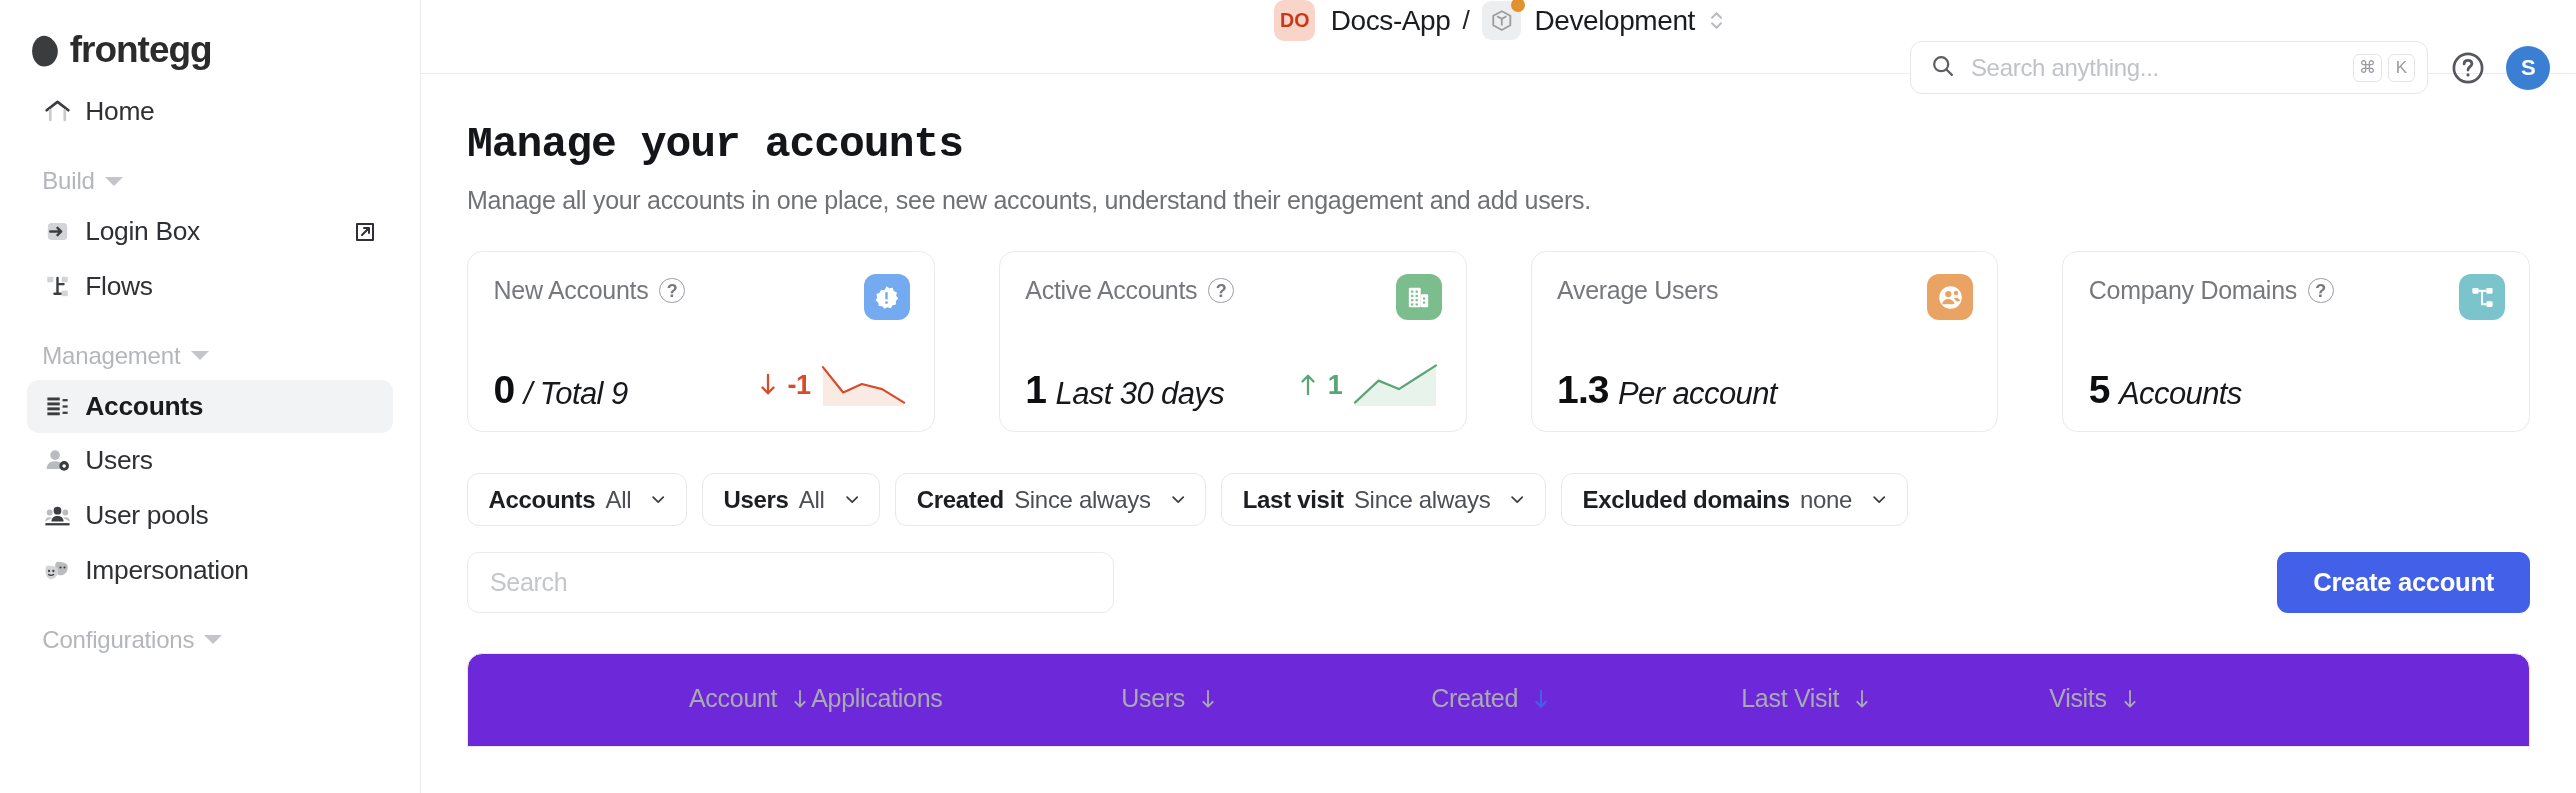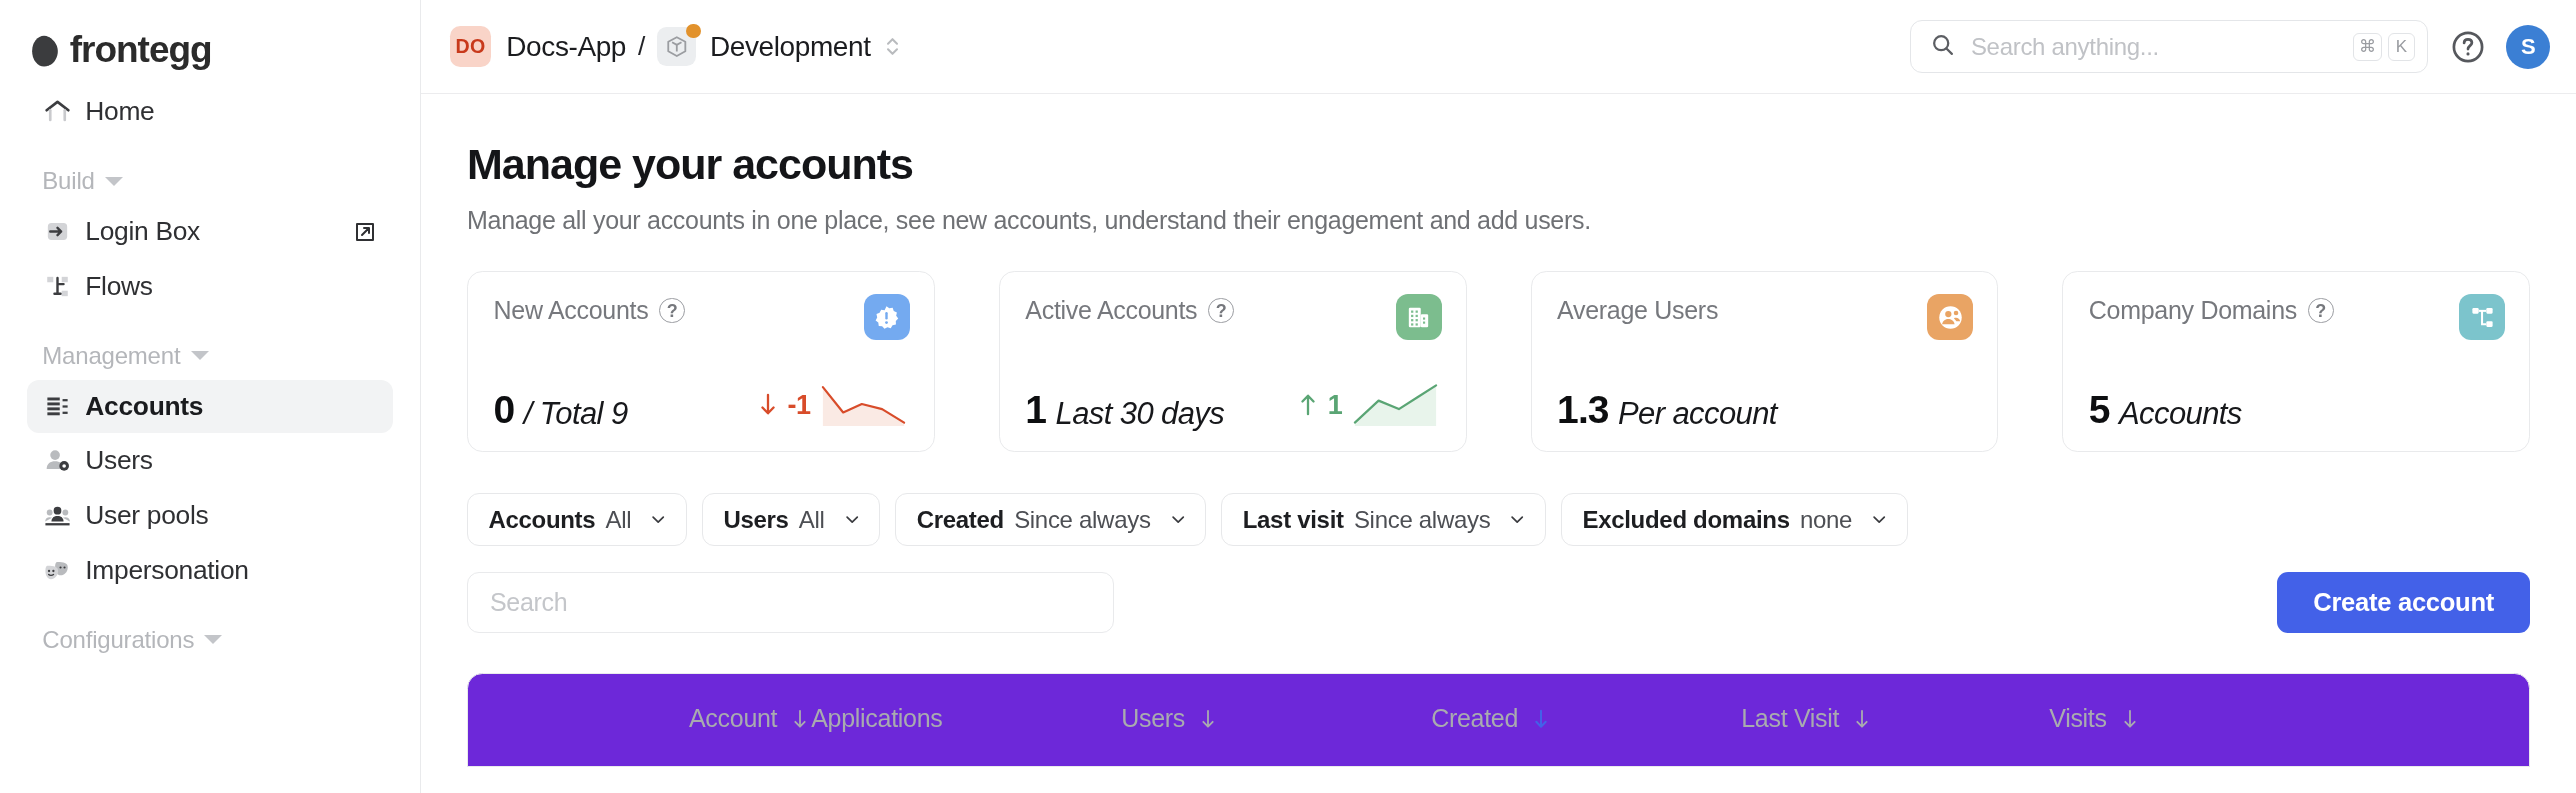--- a/index.html
+++ b/index.html
@@ -70,24 +70,25 @@
     margin-left: 10.2px; width: 0; height: 0;
     border-left: 9.4px solid transparent;
     border-right: 9.4px solid transparent;
     border-top: 9.4px solid #c3c5c9;
   }
   .home-row { margin-top: 5.1px; }
 
   
   .main { flex: 1 1 auto; height: 794px; position: relative; overflow: hidden; background:#fff;}
   .topbar {
-    height: 94px;
+    height: 74px;
     border-bottom: 1.7px solid #ececee;
     display: flex; align-items: center;
     padding: 0 25.6px 0 29px;
+    flex-direction: column;
   }
   .crumb { display: flex; align-items: center; }
   .crumb-badge {
     width: 41px; height: 41px; border-radius: 10.2px;
     background: #f9d4c8;
     display: flex; align-items: center; justify-content: center;
     font-size: 19.6px; font-weight: 600; color: #c8391b;
     letter-spacing: 0.3px;
   }
   .crumb-app {
@@ -138,21 +139,21 @@
     width: 44px; height: 44px; border-radius: 50%;
     background: #3b7fd4;
     display: flex; align-items: center; justify-content: center;
     color: #fff; font-size: 22px; font-weight: 600;
     cursor: pointer;
   }
 
   .content { padding: 0 46px 0 46px; }
   .page-title {
     font-size: 43px; font-weight: 700; color: #141518;
-    letter-spacing: -1px; margin-top: 46px;
+    letter-spacing: -1px; margin-top: 46px; font-family: Liberation Mono, monospace;
   }
   .page-sub {
     font-size: 25px; color: #6f7175; letter-spacing: -0.3px; margin-top: 17px;
   }
 
   
   .cards { display: flex; gap: 64px; margin-top: 36px; }
   .card {
     flex: 1 1 0;
     height: 181px;

